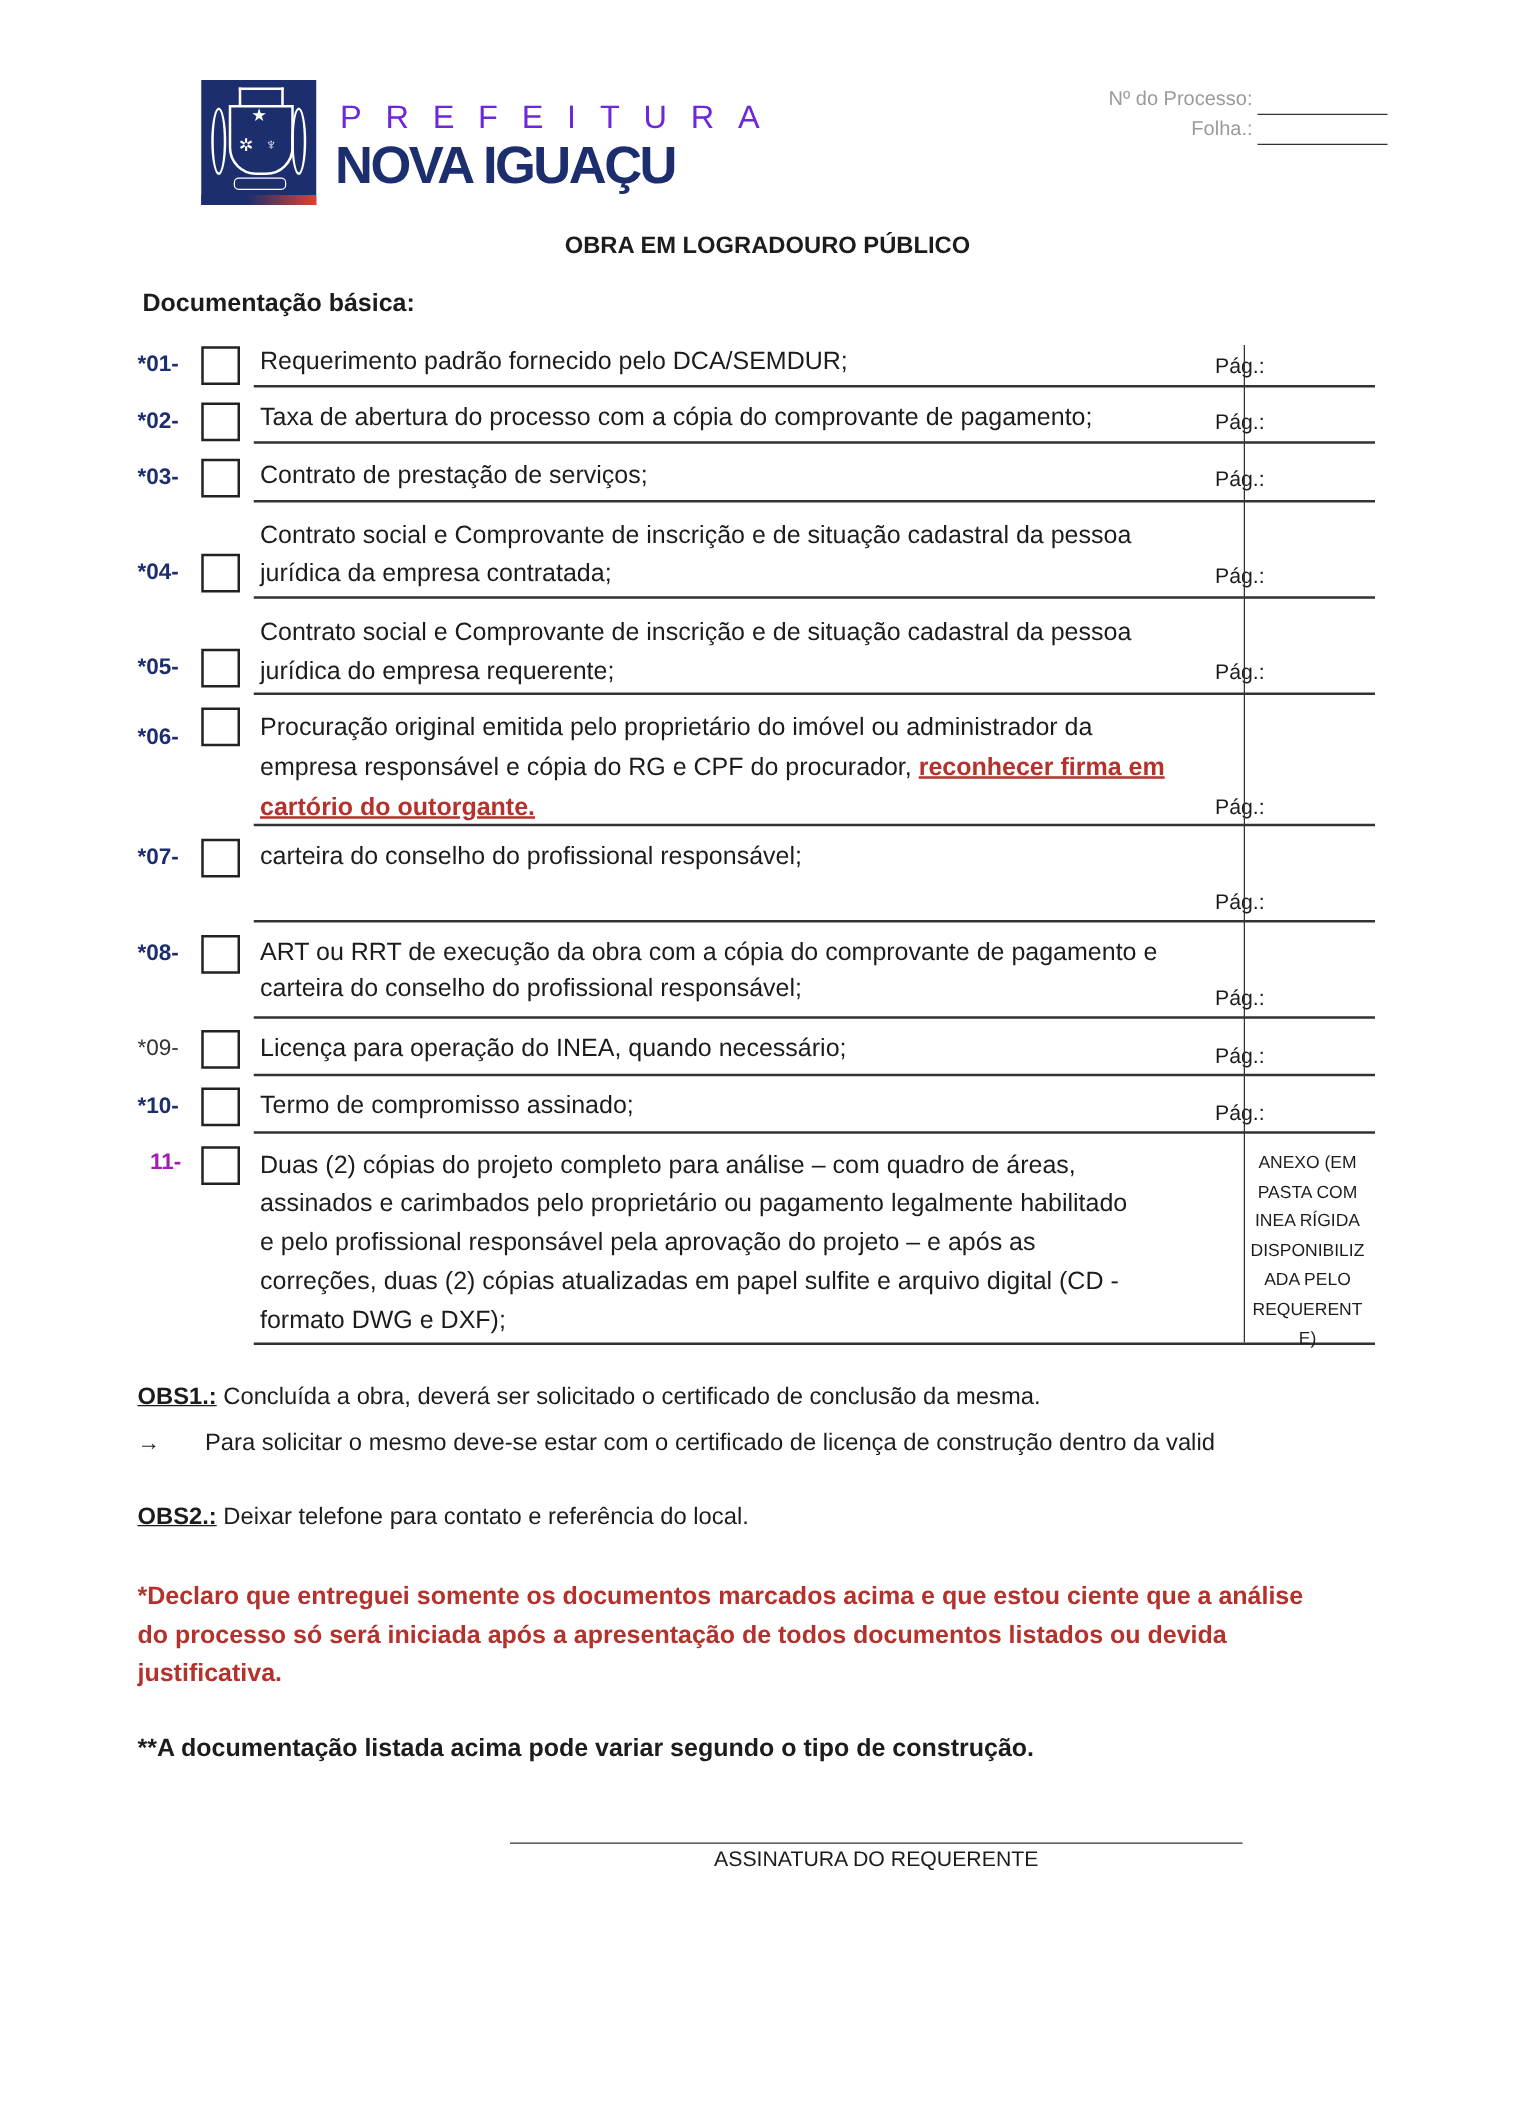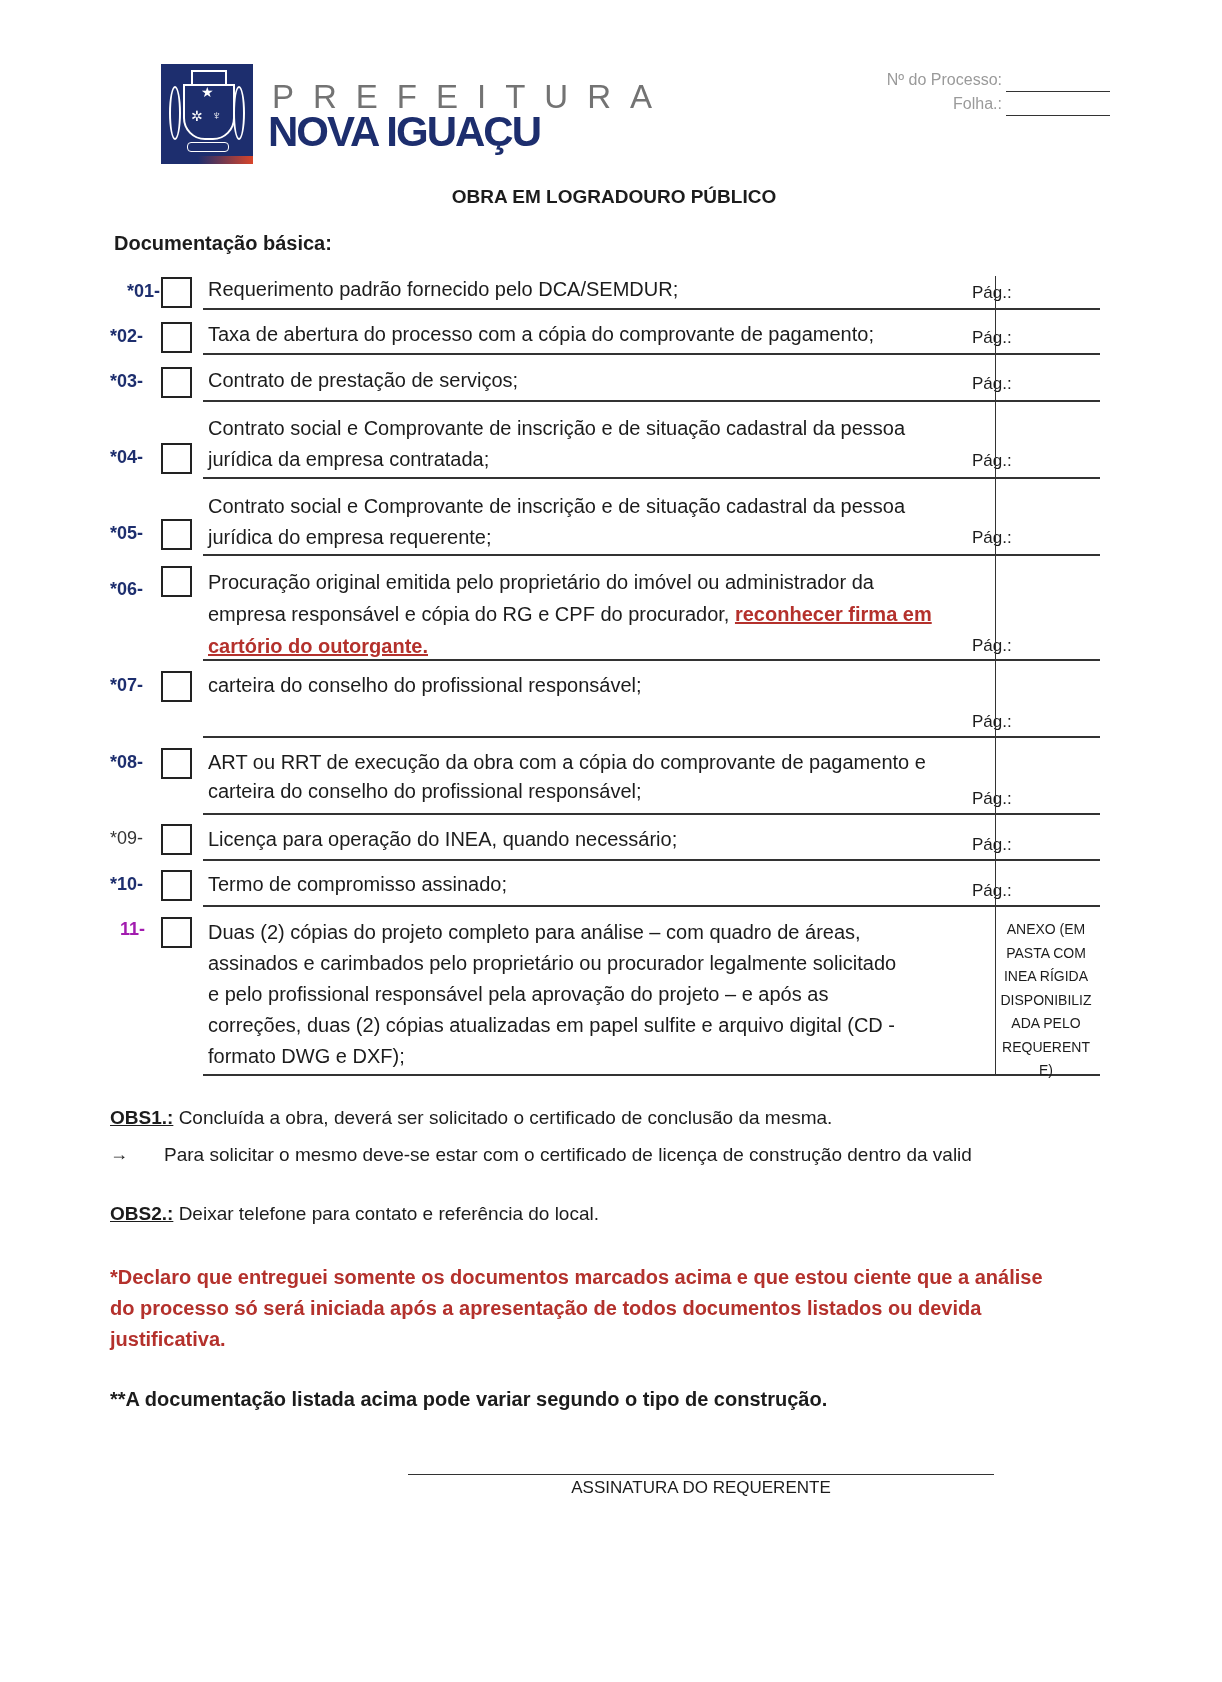--- a/index.html
+++ b/index.html
@@ -11,21 +11,21 @@
          background:linear-gradient(90deg,#1d2e6e 0%,#1d2e6e 40%,#d8452a 100%); }
   .shield { position:absolute; left:22px; top:20px; width:48px; height:52px;
          border:2px solid #fff; border-radius:0 0 22px 22px; }
   .shield .star { position:absolute; left:16px; top:-2px; color:#fff; font-size:14px; }
   .shield .gear { position:absolute; left:6px; top:22px; color:#fff; font-size:14px; }
   .shield .fig  { position:absolute; left:27px; top:22px; color:#fff; font-size:13px; }
   .crown { position:absolute; left:30px; top:6px; width:32px; height:12px; border:2px solid #fff; border-bottom:none; }
   .ribbon { position:absolute; left:26px; top:78px; width:40px; height:8px; border:1px solid #fff; border-radius:4px; }
   .leaf-l, .leaf-r { position:absolute; top:22px; width:8px; height:50px; border:2px solid #fff; border-radius:50%; }
   .leaf-l { left:8px; } .leaf-r { right:8px; }
-  .pref { left:272px; top:78px; font-family:"Liberation Sans",sans-serif; font-size:33px; letter-spacing:19px; color:#737373; }
+  .pref { left:272px; top:78px; font-family:"Liberation Sans",sans-serif; font-size:26px; letter-spacing:19px; color:#6d28d9; }
   .nova { left:268px; top:108px; font-family:"Liberation Sans",sans-serif; font-weight:bold; font-size:42px; letter-spacing:-2px; color:#1d2e6e; }
   .proc { right:112px; top:68px; font-size:16px; color:#9a9a9a; text-align:right; line-height:24px; }
   .proc .ln { display:inline-block; width:104px; border-bottom:1px solid #333; margin-left:4px; vertical-align:bottom; height:18px; }
   .title { left:0; width:1222px; top:186px; text-align:center; font-weight:bold; font-size:19px; padding-left:0; }
   .title span { position:relative; left:3px; }
   .subtitle { left:114px; top:232px; font-weight:bold; font-size:20px; }
 
   .item-num { position:absolute; left:110px; width:50px; font-weight:bold; font-size:18px; color:#1d2e6e; }
   .item-num.plain { font-weight:normal; color:#333; }
   .cb { position:absolute; left:161px; width:31px; height:31px; border:2px solid #222; box-sizing:border-box; background:#fff; }
@@ -64,21 +64,21 @@
 
 <div class="abs proc">
   <div><span>Nº do Processo:</span><span class="ln"></span></div>
   <div><span>Folha.:</span><span class="ln"></span></div>
 </div>
 
 <div class="abs title"><span>OBRA EM LOGRADOURO PÚBLICO</span></div>
 <div class="abs subtitle">Documentação básica:</div>
 
 <div id="checklist">
-    <div class="item-num" style="top: 281px; text-align: right;">*01-</div>
+    <div class="item-num" style="top: 281px;">*01-</div>
     <div class="cb" style="top: 277px;"></div>
     <div class="desc" style="top: 275px;">
       <div><span>Requerimento padrão fornecido pelo DCA/SEMDUR;</span></div>
     </div>
     <div class="rule" style="top: 308px;"></div>
     <div class="pag" style="top: 283px;">Pág.:</div>
     <div class="item-num" style="top: 326px;">*02-</div>
     <div class="cb" style="top: 322px;"></div>
     <div class="desc" style="top: 320px;">
       <div><span>Taxa de abertura do processo com a cópia do comprovante de pagamento;</span></div>
@@ -143,21 +143,21 @@
     <div class="cb" style="top: 870px;"></div>
     <div class="desc" style="top: 870px;">
       <div><span>Termo de compromisso assinado;</span></div>
     </div>
     <div class="rule" style="top: 905px;"></div>
     <div class="pag" style="top: 881px;">Pág.:</div>
     <div class="item-num plain" style="left: 120px; font-weight: bold; color: #a21caf; top: 919px;">11-</div>
     <div class="cb" style="top: 917px;"></div>
     <div class="desc" style="top: 917px; line-height: 31px;">
       <div><span>Duas (2) cópias do projeto completo para análise – com quadro de áreas,</span></div>
-      <div><span>assinados e carimbados pelo proprietário ou procurador legalmente solicitado</span></div>
+      <div><span>assinados e carimbados pelo proprietário ou pagamento legalmente habilitado</span></div>
       <div><span>e pelo profissional responsável pela aprovação do projeto – e após as</span></div>
       <div><span>correções, duas (2) cópias atualizadas em papel sulfite e arquivo digital (CD  -</span></div>
       <div><span>formato DWG e DXF);</span></div>
     </div>
     <div class="rule" style="top: 1074px;"></div>
   </div>
 
 <div class="vline" style="top:276px;height:798px;"></div>
 
 <div class="anexo">

